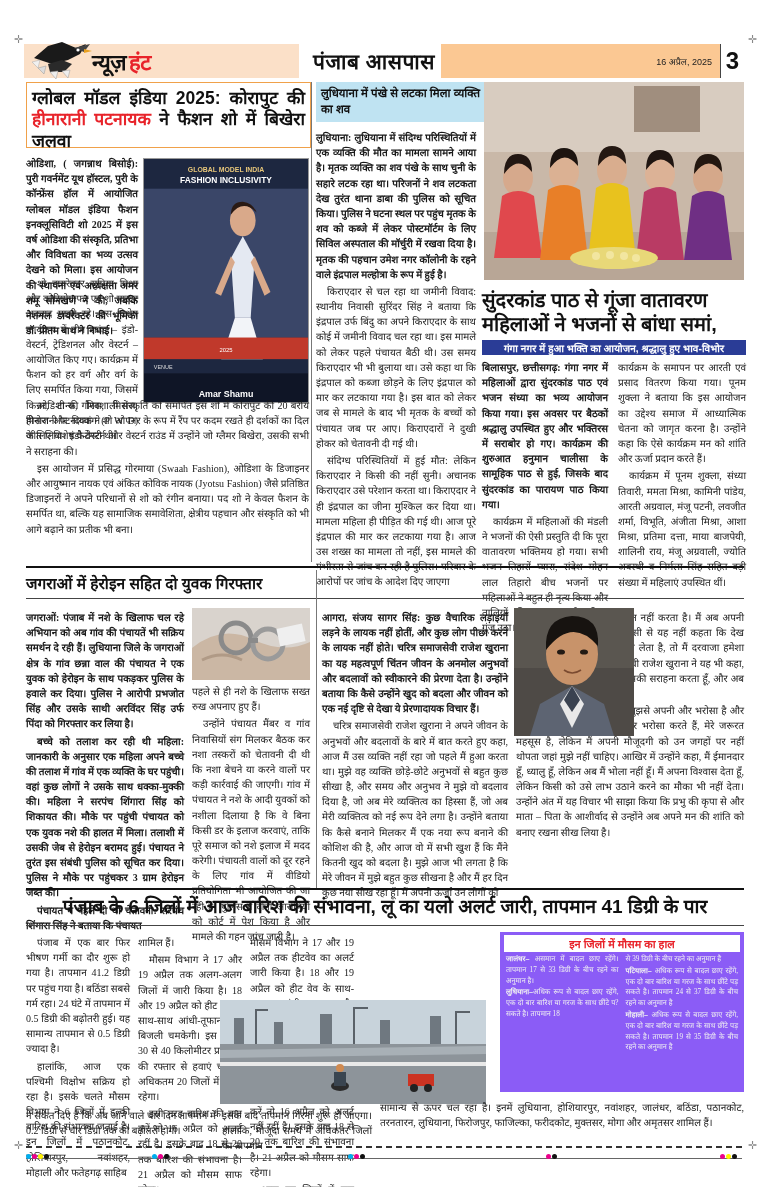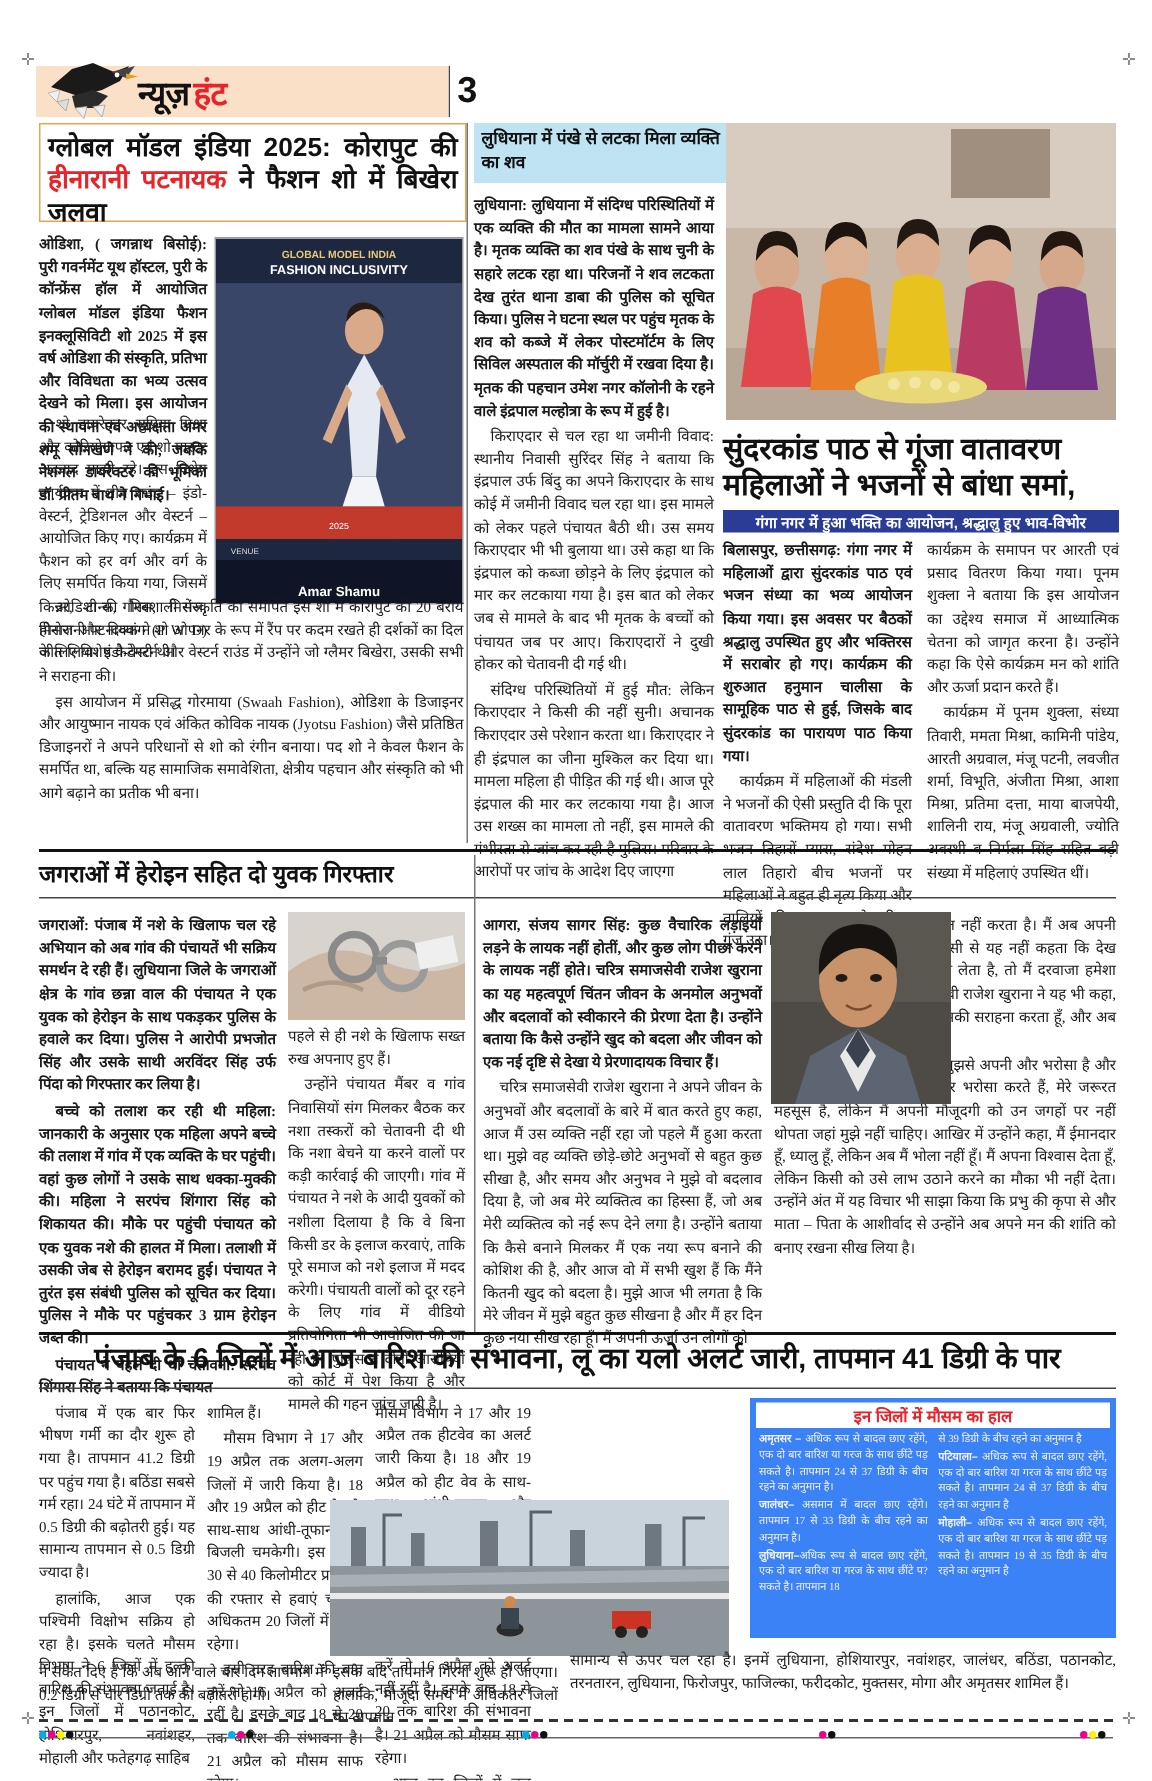--- a/index.html
+++ b/index.html
@@ -56,21 +56,21 @@
   .col p { margin-bottom:2px; text-indent:11px; }
   .col p.noind { text-indent:0; }
   .lead { font-weight:bold; }
   .subhead { font-weight:bold; }
 
   
   .photo { position:absolute; overflow:hidden; }
   .ph-inner { width:100%; height:100%; }
 
   
-  .wbox { position:absolute; background:#3b82f6; color:#f2f2f2; }
+  .wbox { position:absolute; background:#8b5cf6; color:#f2f2f2; }
   .wbox-title { text-align:center; color:#e8232a; background:#fff;
                 font-family:"Liberation Sans","DejaVu Sans",sans-serif; font-weight:bold; font-size:11px;
                 margin:3px 4px 2px 4px; padding:1px 0; }
   .wcols { display:flex; gap:7px; padding:0 6px 5px 6px; }
   .wcol { flex:1; font-size:7.2px; line-height:1.5; text-align:justify; }
   .wcol p { margin-bottom:1px; }
   .wname { font-family:"Liberation Sans","DejaVu Sans",sans-serif; font-weight:bold; }
 
   
   .cstrip { position:absolute; }
@@ -97,20 +97,26 @@
         <path d="M56 11 L64 13 L56 15 Z" fill="#e8a020"></path>
         <path d="M10 30 L18 28 L16 36 Z" fill="#ddd" stroke="#999" stroke-width="0.5"></path>
         <path d="M22 34 L30 33 L28 41 Z" fill="#eee" stroke="#999" stroke-width="0.5"></path>
         <path d="M34 33 L42 32 L40 40 Z" fill="#eee" stroke="#999" stroke-width="0.5"></path>
         <path d="M4 24 L12 22 L10 30 Z" fill="#f0f0f0" stroke="#aaa" stroke-width="0.5"></path>
       </svg>
       <div class="brand">
         <span>न्यूज़</span><span class="hunt">हंट</span>
       </div>
     </div>
+    <div class="mast-mid">
+      <div class="sect-title">पंजाब आसपास</div>
+      <div class="mast-band">
+        <div class="mast-date">16 अप्रैल, 2025</div>
+      </div>
+    </div>
     <div class="pageno">3</div>
   </div>
 
   <div class="box-orange" style="left:26px;top:82px;width:285px;height:66px;">
     <div class="hl hl-1" style="padding:5px 5px 0 5px;">
       <span>ग्लोबल मॉडल इंडिया 2025: कोरापुट की</span>
       <span class="hl-red">हीनारानी पटनायक</span><span> ने फैशन शो में बिखेरा जलवा</span>
     </div>
   </div>
 
@@ -330,21 +336,20 @@
     <p class="noind">इसके बाद तापमान गिरना शुरू हो जाएगा। हालांकि, मौजूदा समय में अधिकतर जिलों का तापमान</p>
   </div>
   <div class="col" style="left:380px;top:1100px;width:364px;">
     <p class="noind">सामान्य से ऊपर चल रहा है। इनमें लुधियाना, होशियारपुर, नवांशहर, जालंधर, बठिंडा, पठानकोट, तरनतारन, लुधियाना, फिरोजपुर, फाजिल्का, फरीदकोट, मुक्तसर, मोगा और अमृतसर शामिल हैं।</p>
   </div>
 
   <div class="wbox" style="left:500px;top:932px;width:244px;height:160px;">
     <div class="wbox-title">इन जिलों में मौसम का हाल</div>
     <div class="wcols">
       <div class="wcol">
-        <p><span class="wname">अमृतसर – </span><span>अधिक रूप से बादल छाए रहेंगे, एक दो बार बारिश या गरज के साथ छींटे पड़ सकते है। तापमान 24 से 37 डिग्री के बीच रहने का अनुमान है।</span></p>
         <p><span class="wname">जालंधर– </span><span>असमान में बादल छाए रहेंगे। तापमान 17 से 33 डिग्री के बीच रहने का अनुमान है।</span></p>
         <p><span class="wname">लुधियाना–</span><span>अधिक रूप से बादल छाए रहेंगे, एक दो बार बारिश या गरज के साथ छींटे प? सकते है। तापमान 18</span></p>
       </div>
       <div class="wcol">
         <p><span>से 39 डिग्री के बीच रहने का अनुमान है</span></p>
         <p><span class="wname">पटियाला– </span><span>अधिक रूप से बादल छाए रहेंगे, एक दो बार बारिश या गरज के साथ छींटे पड़ सकते है। तापमान 24 से 37 डिग्री के बीच रहने का अनुमान है</span></p>
         <p><span class="wname">मोहाली– </span><span>अधिक रूप से बादल छाए रहेंगे, एक दो बार बारिश या गरज के साथ छींटे पड़ सकते है। तापमान 19 से 35 डिग्री के बीच रहने का अनुमान है</span></p>
       </div>
     </div>
   </div>

